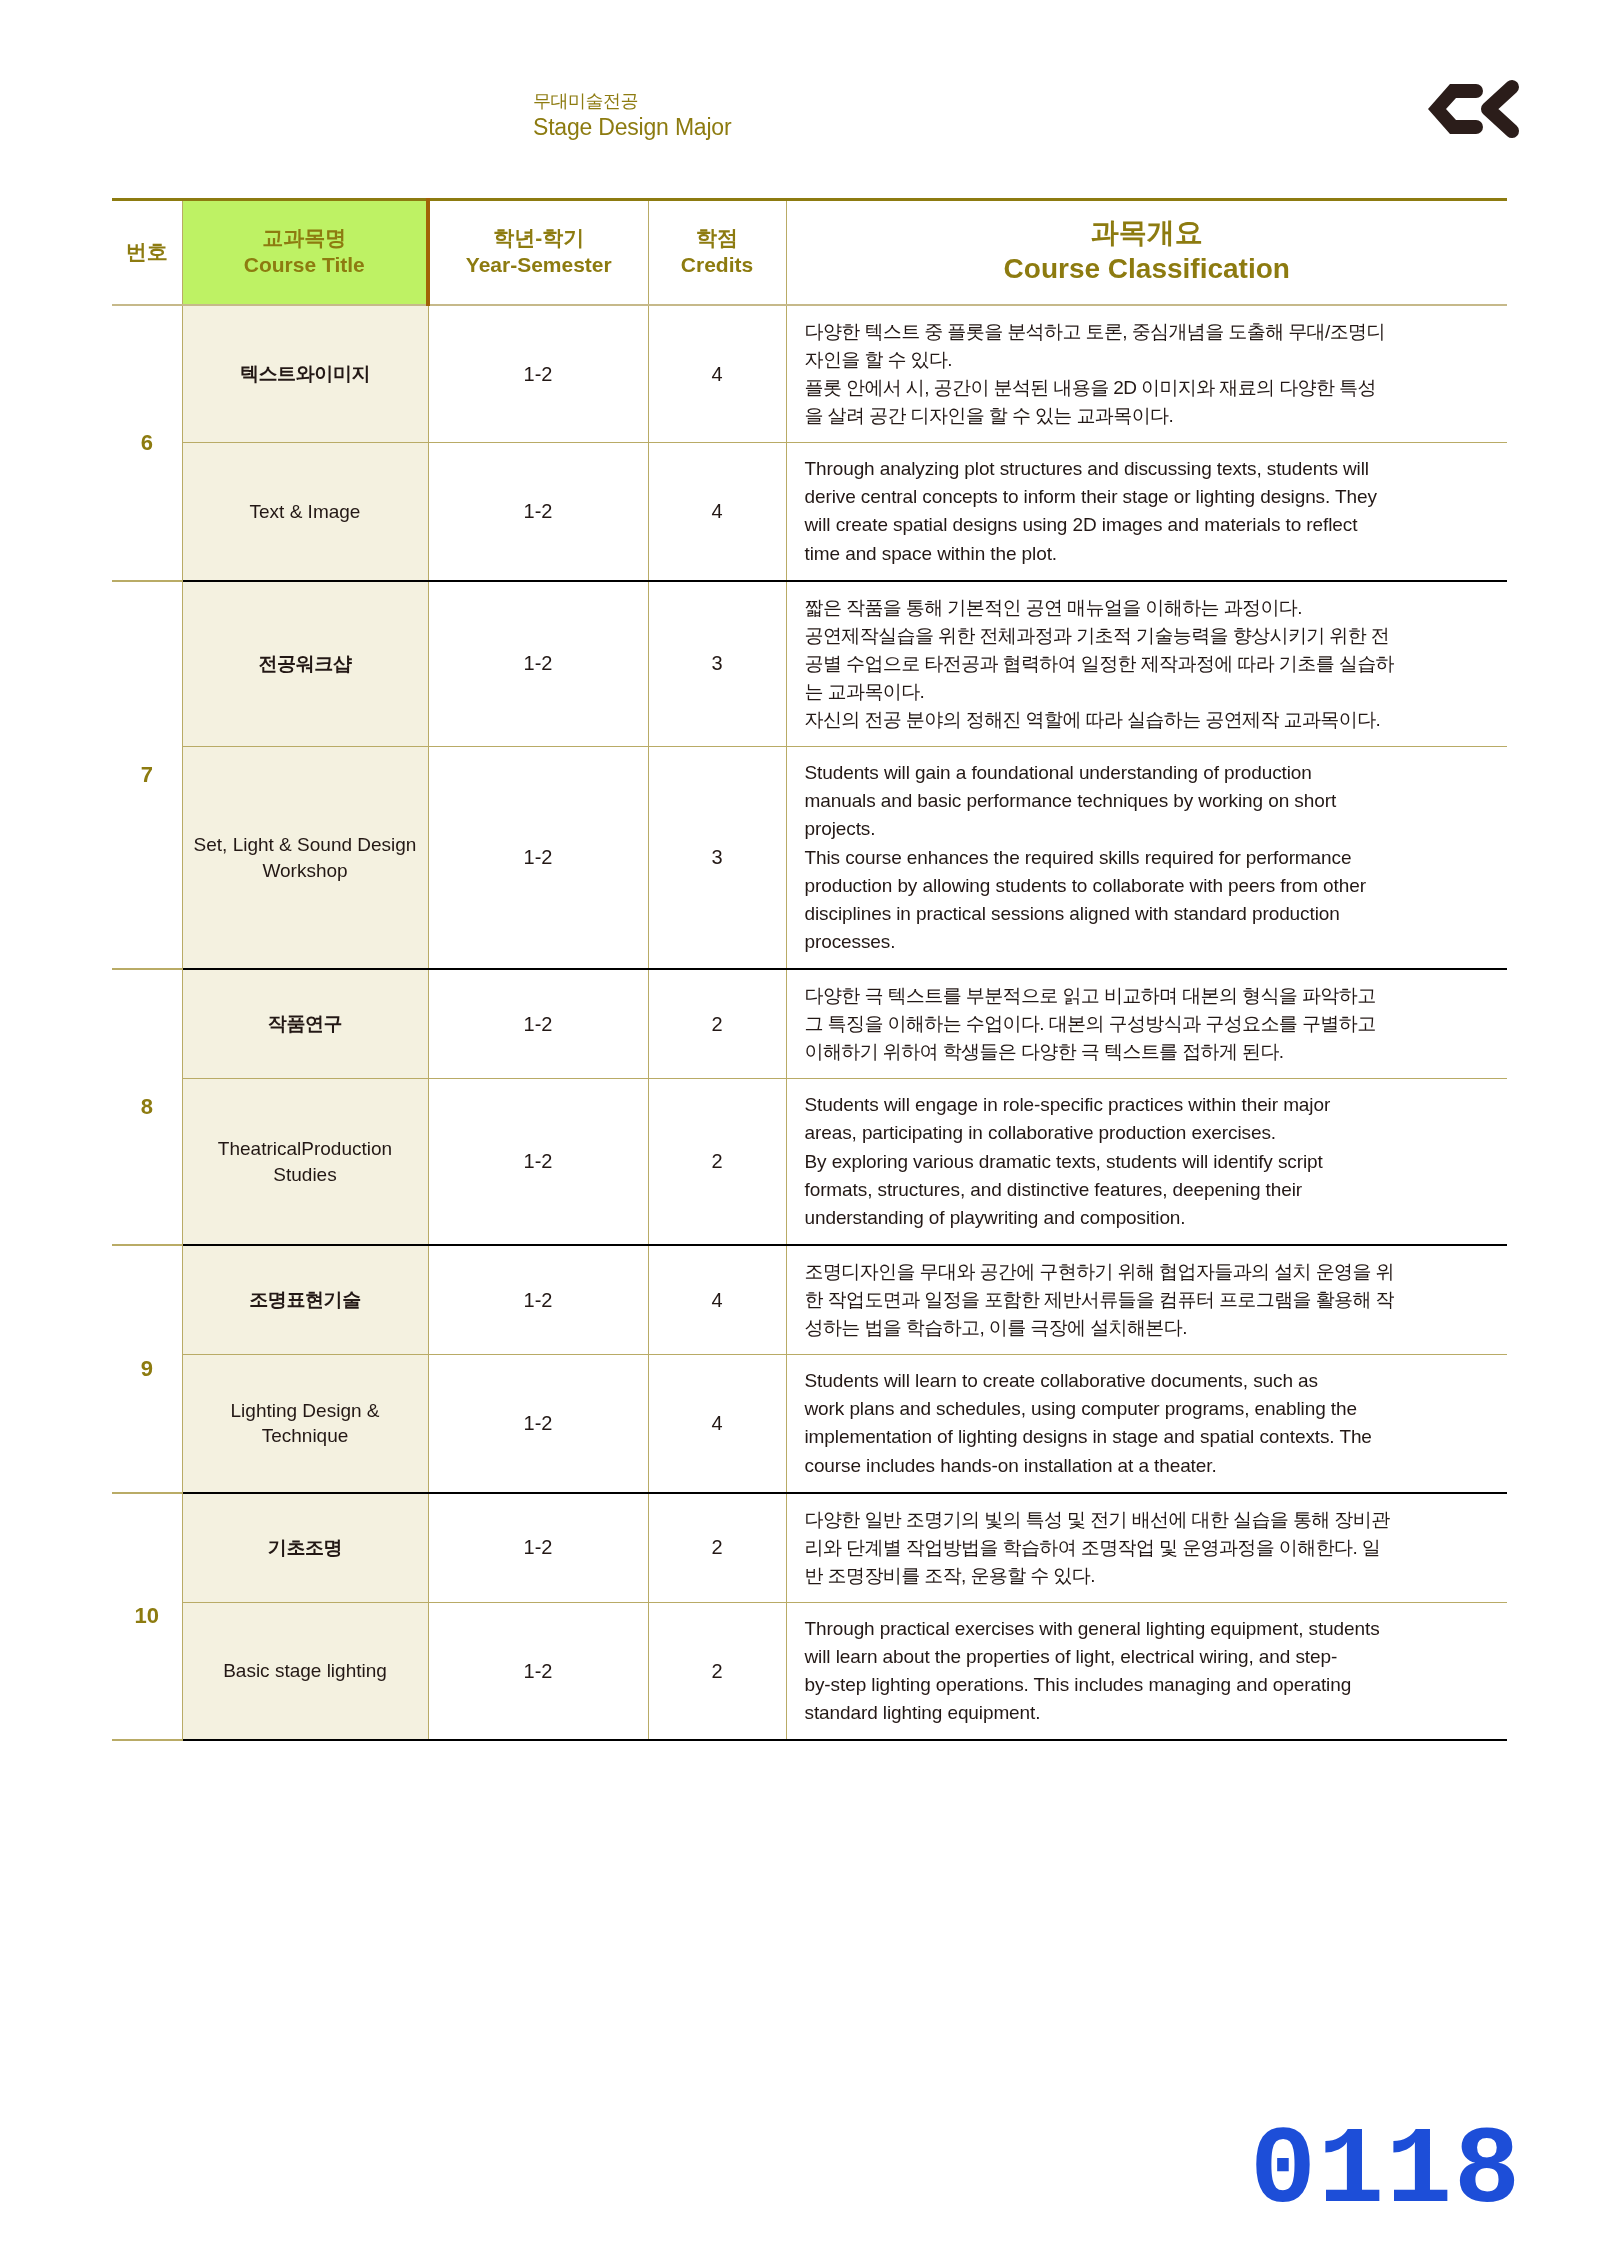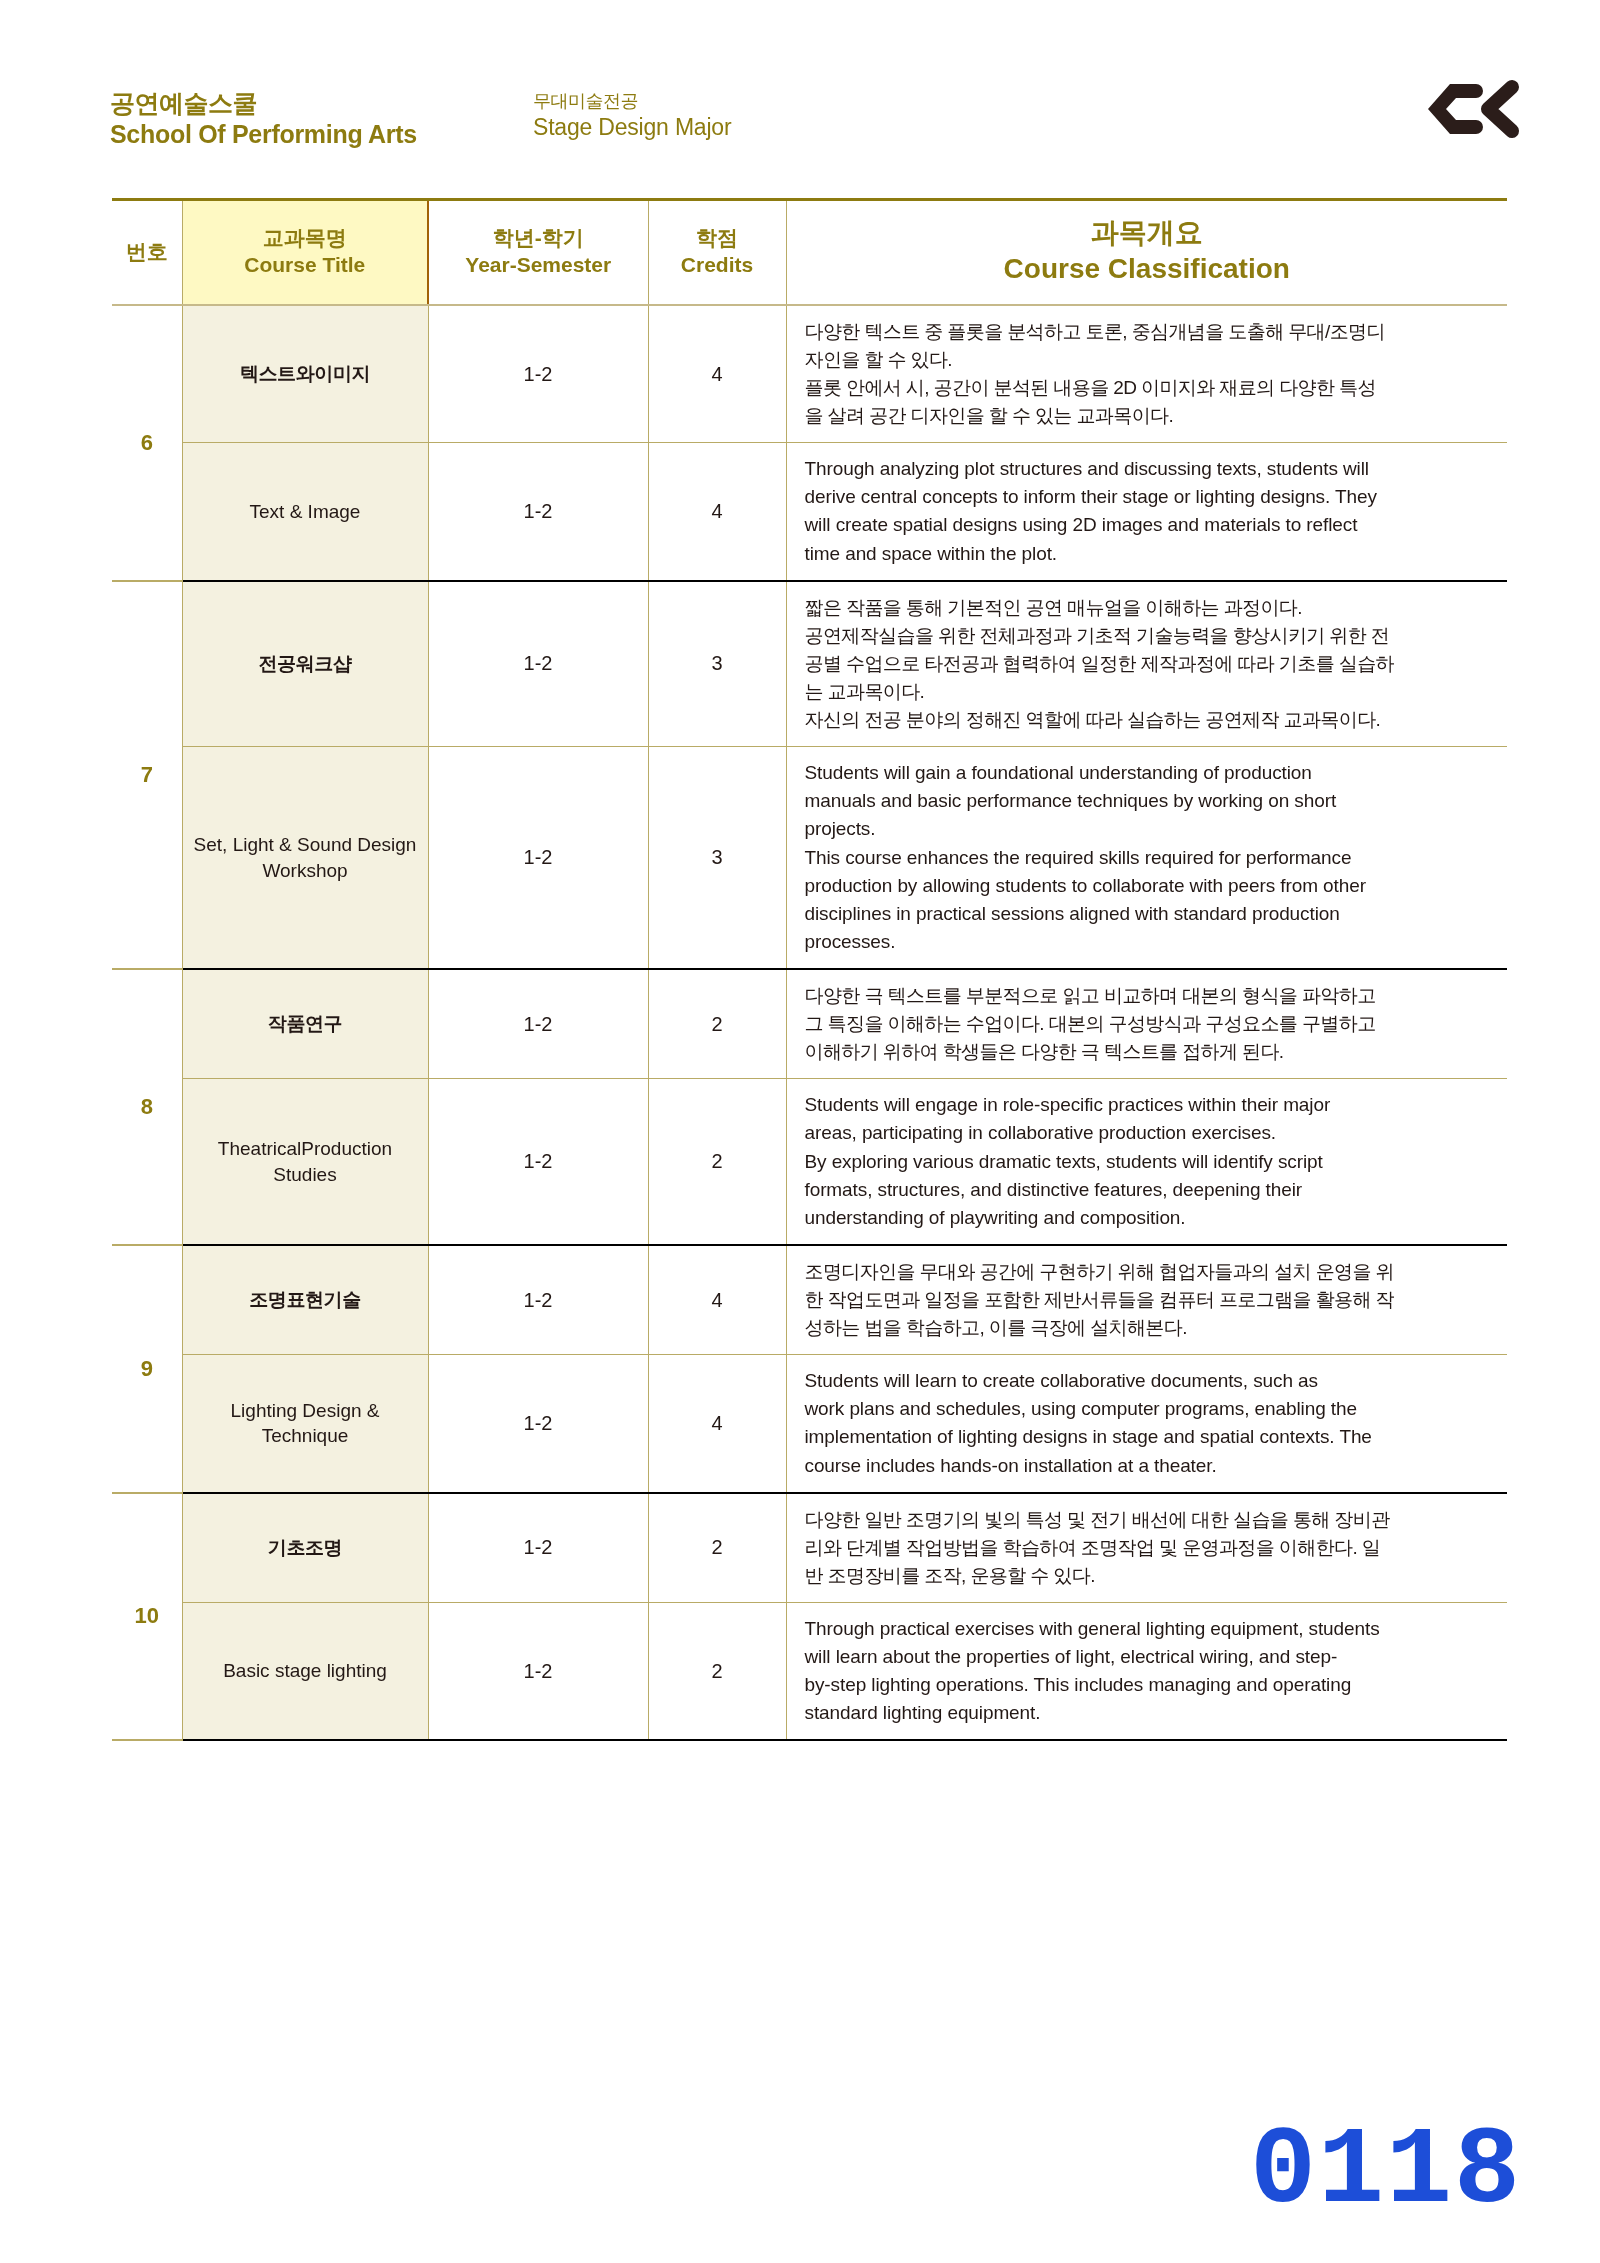--- a/index.html
+++ b/index.html
@@ -87,21 +87,21 @@
   .course-table tr.head-row th {
     border-top: 3px solid #8d7b10;
     border-bottom: 2px solid #c6b98a;
     padding: 14px 4px 16px 4px;
     vertical-align: middle;
     color: #8d7b10;
     font-weight: bold;
     line-height: 1.3;
   }
   .head-row th.h-no    { font-size: 21px; border-right: 1px solid #b9ab66; }
-  .head-row th.h-title { font-size: 21px; background: #fef9c3; border-right: 2px solid #a16207; }
+  .head-row th.h-title { font-size: 21px; background: #bef264; border-right: 4px solid #a16207; }
   .head-row th.h-year  { font-size: 21px; border-right: 1px solid #b9ab66; }
   .head-row th.h-cred  { font-size: 21px; border-right: 1px solid #b9ab66; }
   .head-row th.h-desc  { font-size: 28px; }
   .head-ko { display: block; }
   .head-en { display: block; }
 
   td.cell-no {
     text-align: center;
     vertical-align: middle;
     font-size: 22px;
@@ -156,24 +156,20 @@
     letter-spacing: 2px;
     line-height: 1;
     font-family: Liberation Mono, monospace;
   }
 </style>
 </head>
 <body>
 
 <div class="page-header">
 
-  <div class="school-block">
-    <div class="school-ko">공연예술스쿨</div>
-    <div class="school-en">School Of Performing Arts</div>
-  </div>
 
   <div class="major-block">
     <div class="major-ko">무대미술전공</div>
     <div class="major-en">Stage Design Major</div>
   </div>
 
 </div>
 
 <svg class="logo-mark" viewBox="0 0 96 62" aria-hidden="true">
   <path d="M50 6 H24 L2 31 L24 56 H50 A7 7 0 0 0 50 42 H30 L20 31 L30 20 H50 A7 7 0 0 0 50 6 Z" fill="#2b1d1a"></path>

